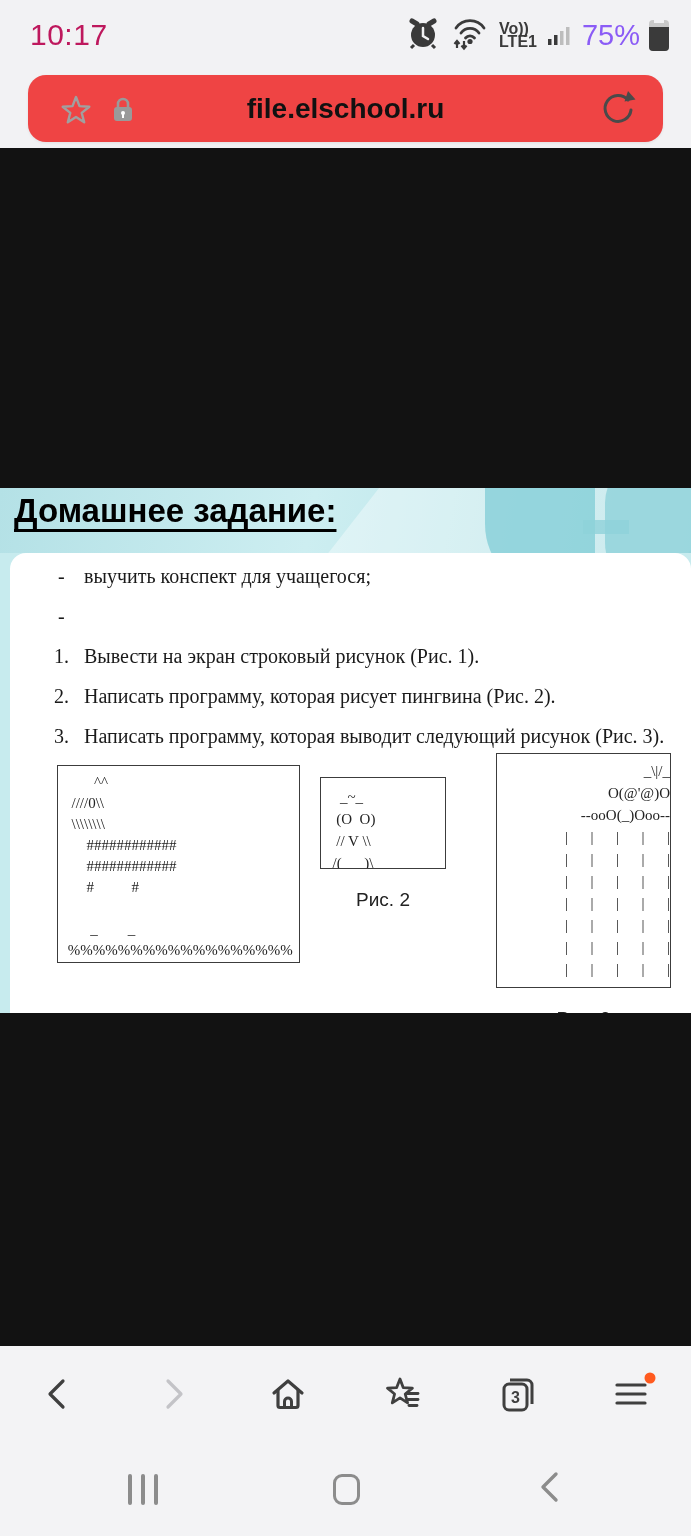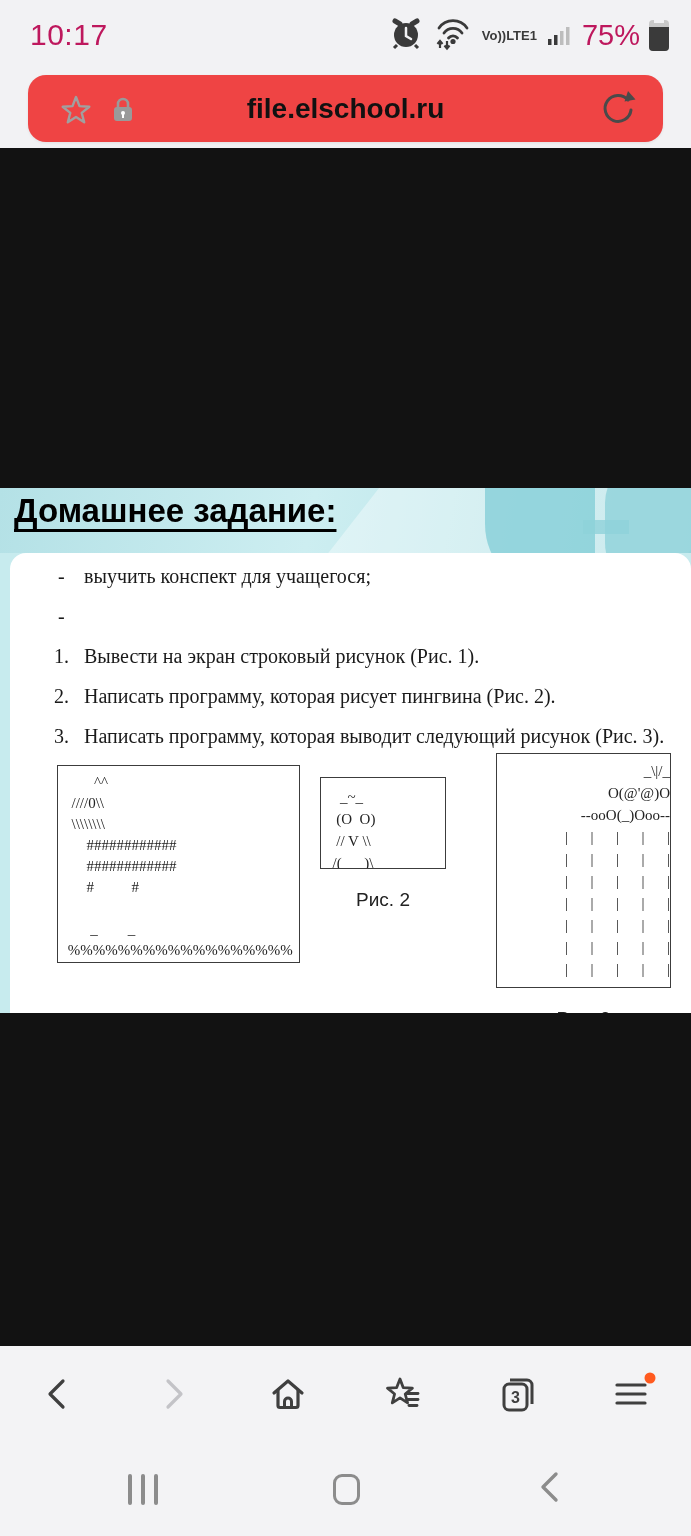--- a/index.html
+++ b/index.html
@@ -4,23 +4,23 @@
 <style>
   * { margin:0; padding:0; box-sizing:border-box; }
   html,body { width:691px; height:1536px; overflow:hidden; background:#f2f2f4;
               font-family:"Liberation Sans", sans-serif; }
 
   
   .status-bar { height:70px; background:#f2f2f4; display:flex; align-items:center;
                 justify-content:space-between; padding:0 22px 0 30px; }
   .status-time { font-size:30px; color:#be185d; letter-spacing:.5px; }
   .status-right { display:flex; align-items:center; gap:9px; }
-  .volte { display:flex; flex-direction:row; line-height:13px; font-size:13px;
+  .volte { display:flex; flex-direction:column; line-height:13px; font-size:16px;
            color:#3a3a3a; font-weight:bold; }
-  .batt-pct { font-size:29px; color:#be185d; }
+  .batt-pct { font-size:29px; color:#8b5cf6; }
   .battery { width:20px; height:31px; border-radius:4px; overflow:hidden;
              background:#c9c9c9; position:relative; }
   .battery::before { content:""; position:absolute; left:0; bottom:0; width:100%;
                      height:75%; background:#3a3a3a; }
   .battery::after { content:""; position:absolute; top:0; left:5px; width:10px;
                     height:3px; background:#f2f2f4; }
 
   
   .addr-wrap { height:78px; background:#f2f2f4; position:relative; }
   .addr-card { position:absolute; left:28px; right:28px; top:5px; height:67px;

